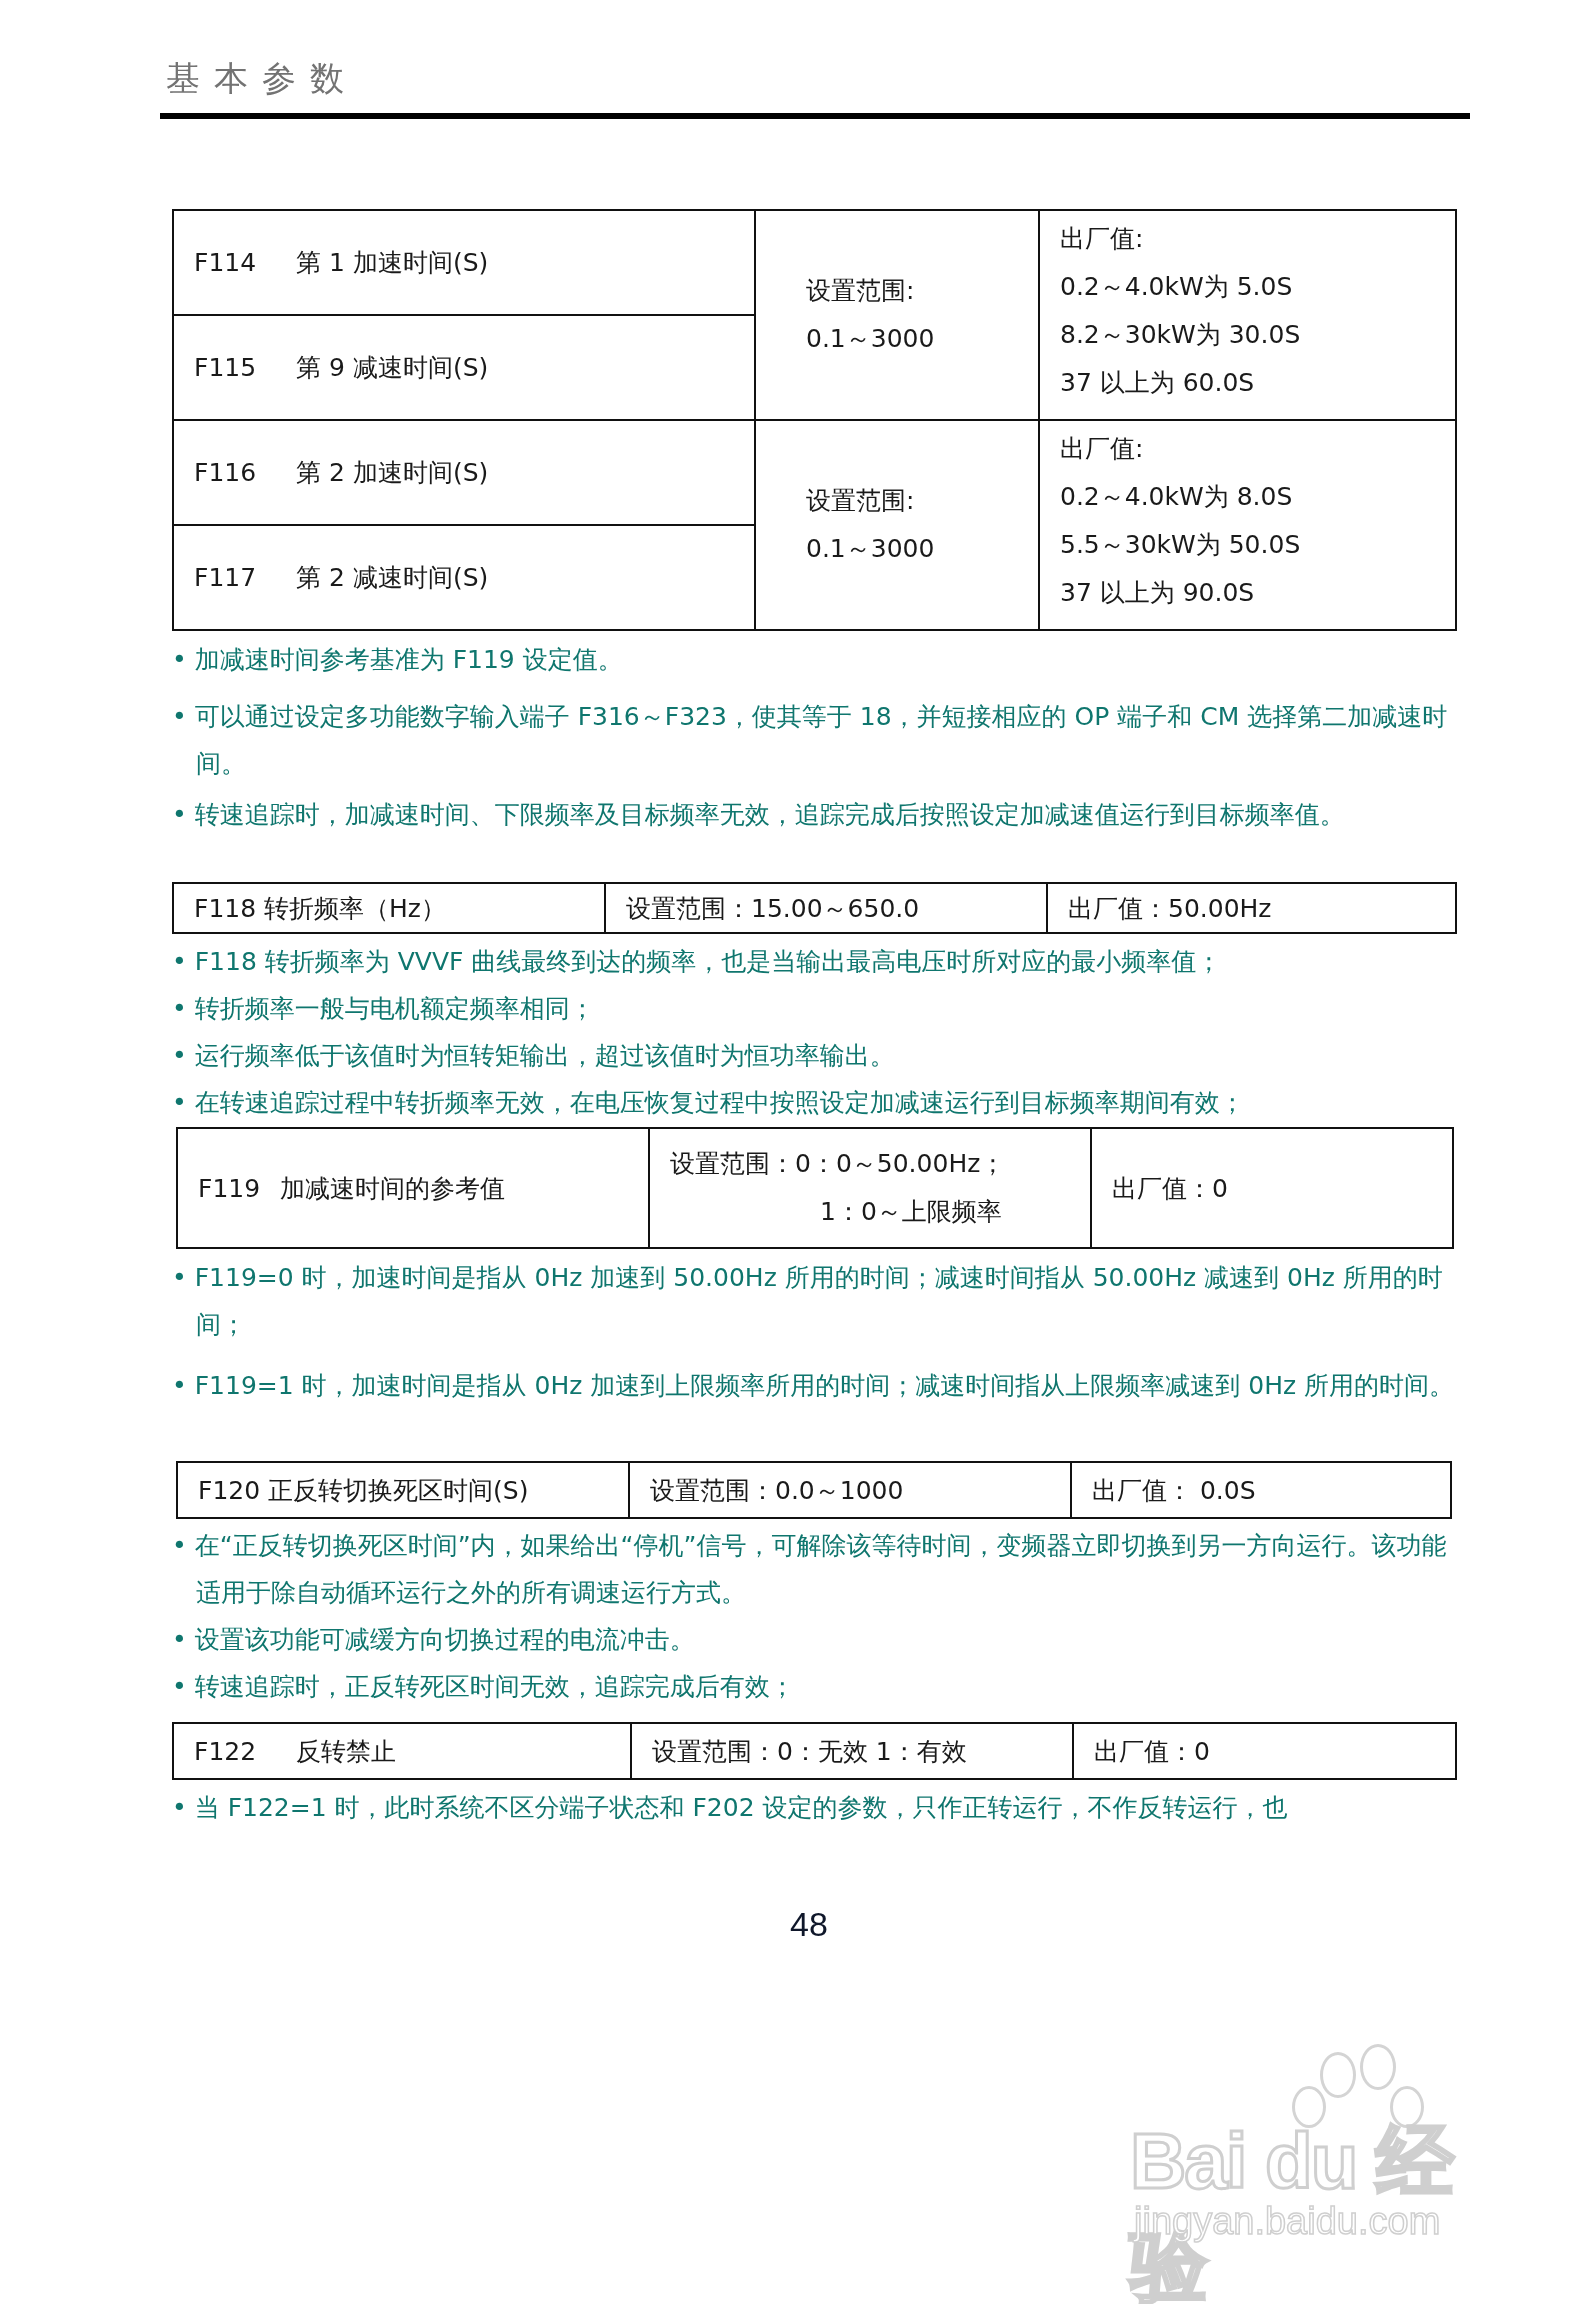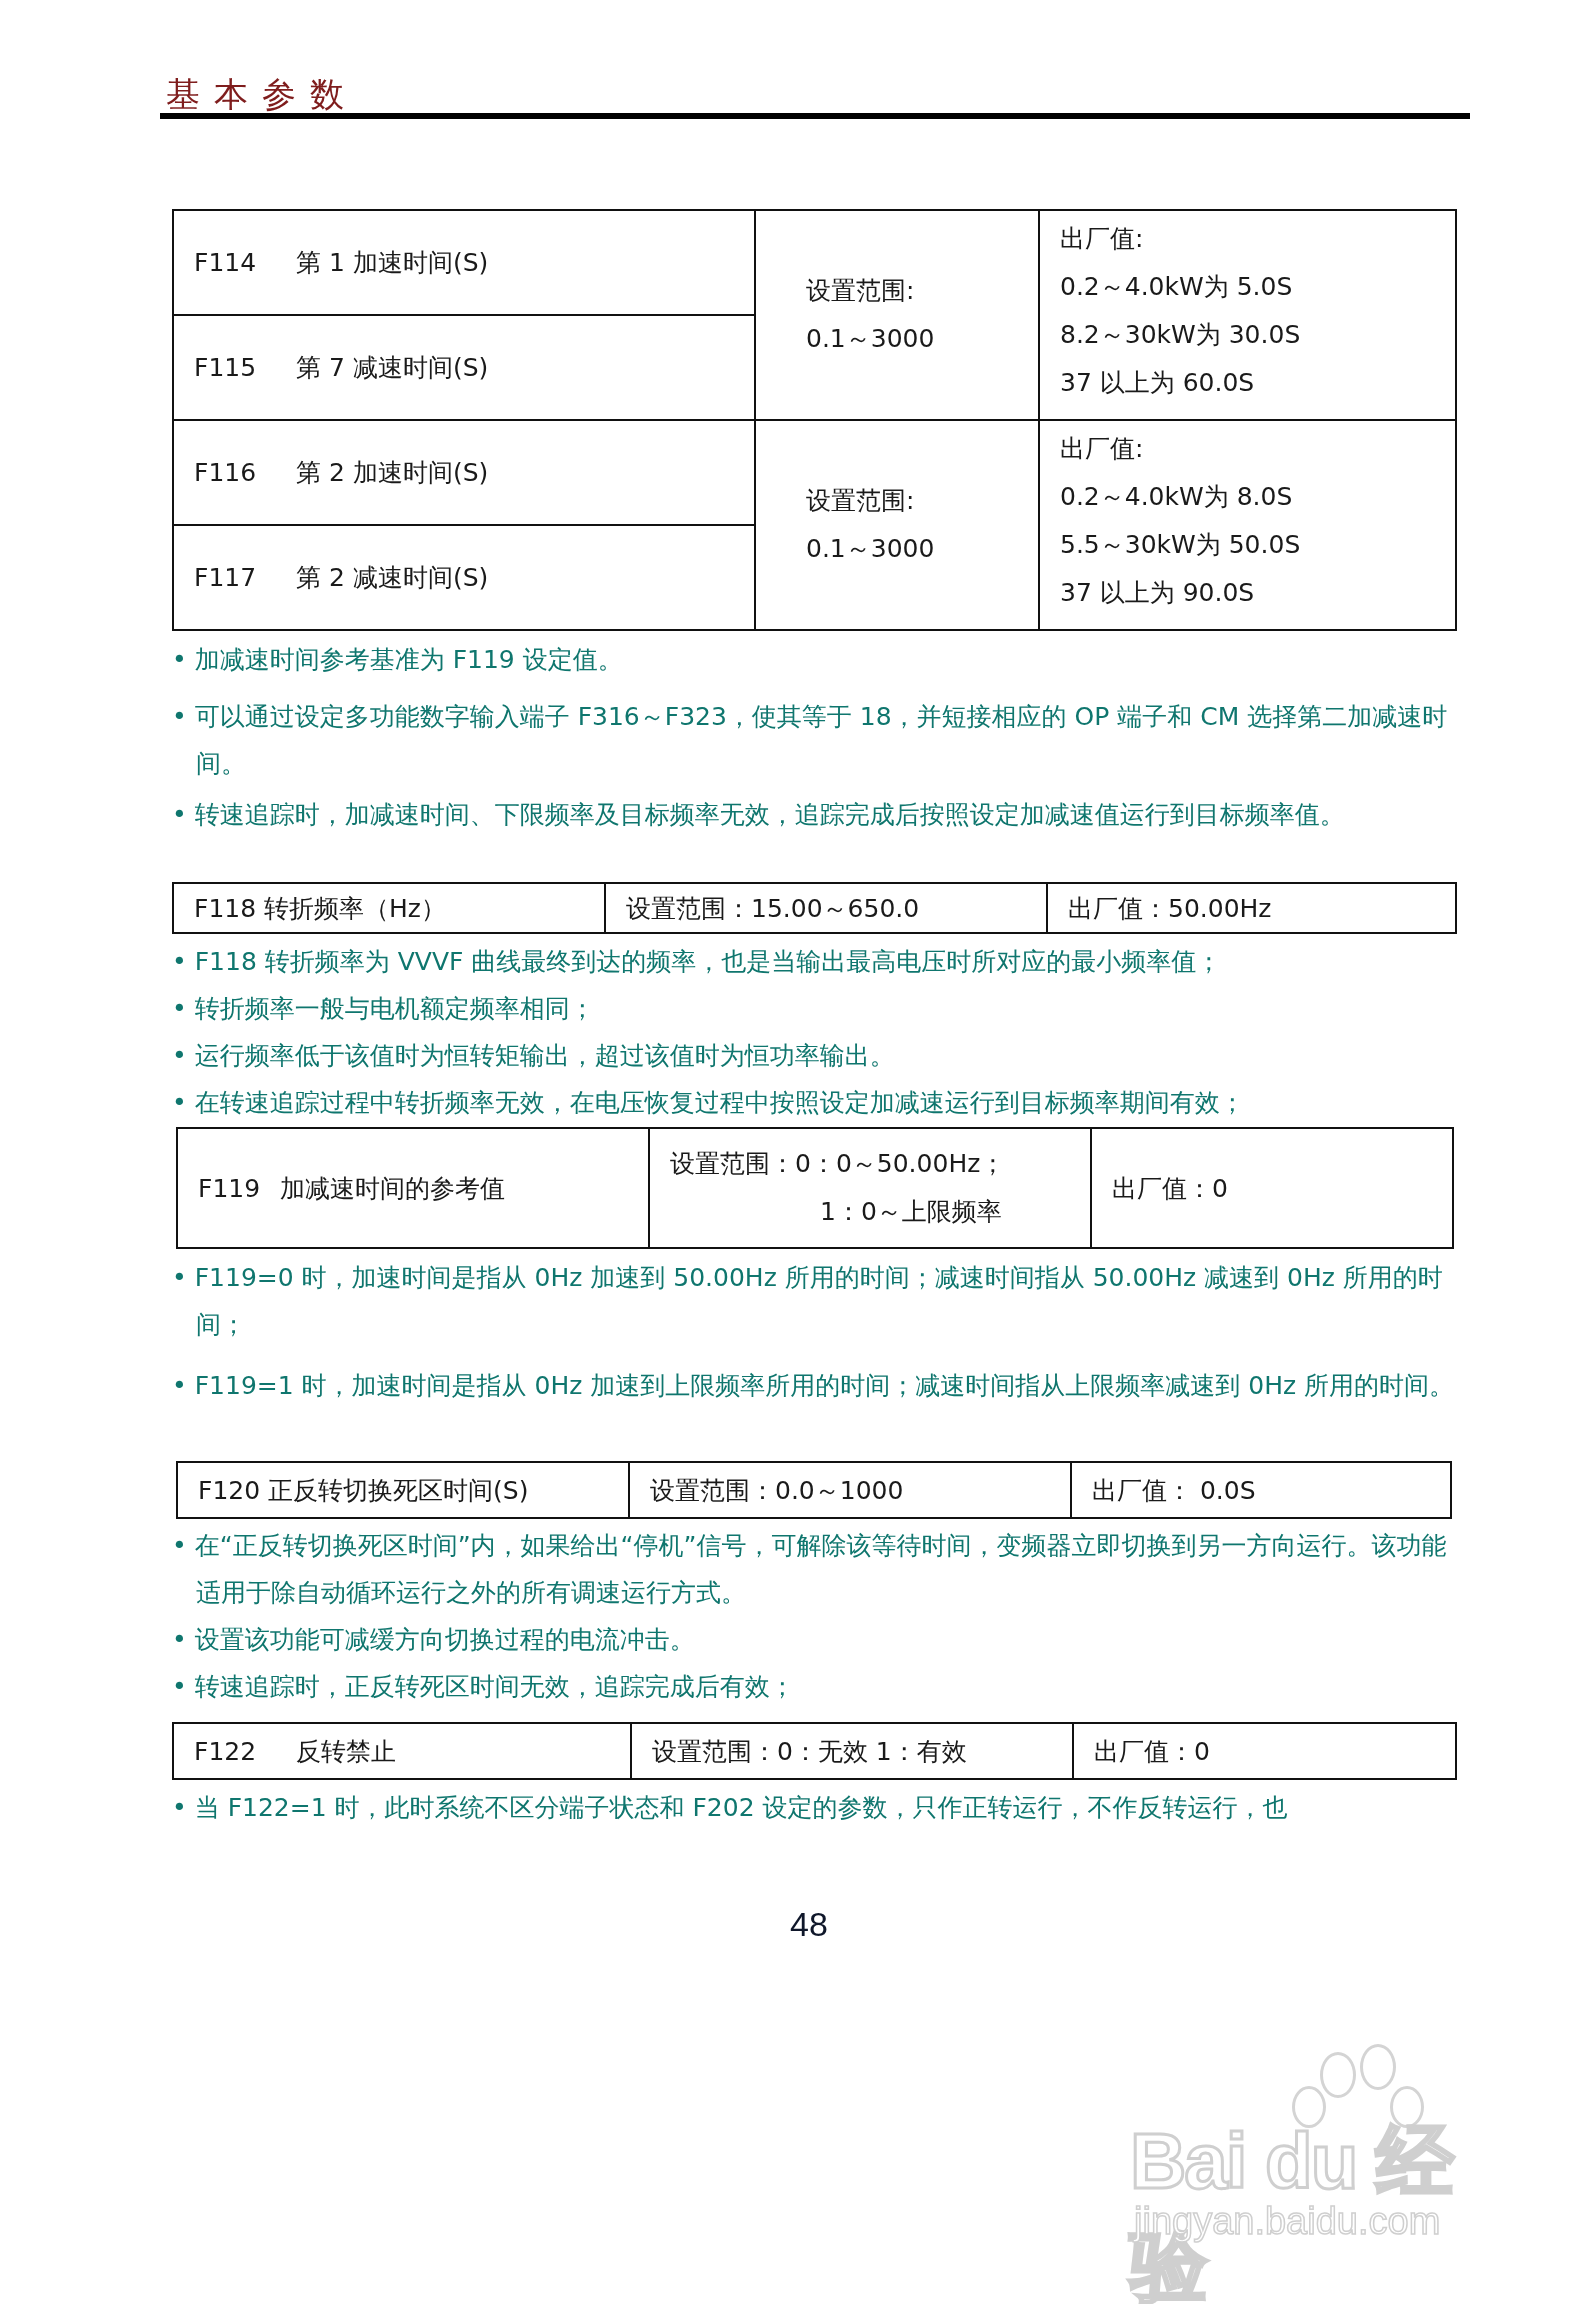--- a/index.html
+++ b/index.html
@@ -1,19 +1,19 @@
 <!DOCTYPE html>
 <html><head>
 <meta charset="utf-8">
 <style>
   html, body { margin: 0; padding: 0; background: #ffffff; }
   body { width: 1588px; height: 2304px; position: relative; overflow: hidden;
          font-family: "DejaVu Sans", "Liberation Sans", sans-serif; color: #111; }
   .abs { position: absolute; }
-  .hdr-title { left: 166px; top: 72px; font-size: 34px; letter-spacing: 14px; color: #7f1d1d; }
+  .hdr-title { left: 166px; top: 56px; font-size: 34px; letter-spacing: 14px; color: #737373; }
   .hdr-rule { left: 160px; top: 113px; width: 1310px; height: 6px; background: #000; }
   .tbl { position: absolute; border-collapse: collapse; }
   .tbl td { border: 2px solid #111; font-size: 25px; padding: 0 20px; vertical-align: middle; color: #1a1a1a; }
   .t1 { left: 172px; top: 209px; width: 1285px; }
   .t1 td.c1 { width: 540px; height: 103px; padding-left: 20px; }
   .t1 td.c2 { width: 212px; padding-left: 50px; line-height: 48px; }
   .t1 td.c3 { line-height: 48px; padding-top: 4px; padding-bottom: 12px; }
   .row3 { left: 172px; width: 1285px; }
   .row3 td { height: 48px; }
   .t118 { top: 882px; }
@@ -61,21 +61,21 @@
     </td>
     <td class="c3" rowspan="2">
       <div>出厂值:</div>
       <div>0.2～4.0kW为 5.0S</div>
       <div>8.2～30kW为 30.0S</div>
       <div>37 以上为 60.0S</div>
     </td>
   </tr>
   <tr>
     <td class="c1">
-      <span>F115</span><span class="sp"></span><span>第 7 减速时间(S)</span>
+      <span>F115</span><span class="sp"></span><span>第 9 减速时间(S)</span>
     </td>
   </tr>
   <tr>
     <td class="c1">
       <span>F116</span><span class="sp"></span><span>第 2 加速时间(S)</span>
     </td>
     <td class="c2" rowspan="2">
       <div>设置范围:</div>
       <div>0.1～3000</div>
     </td>

